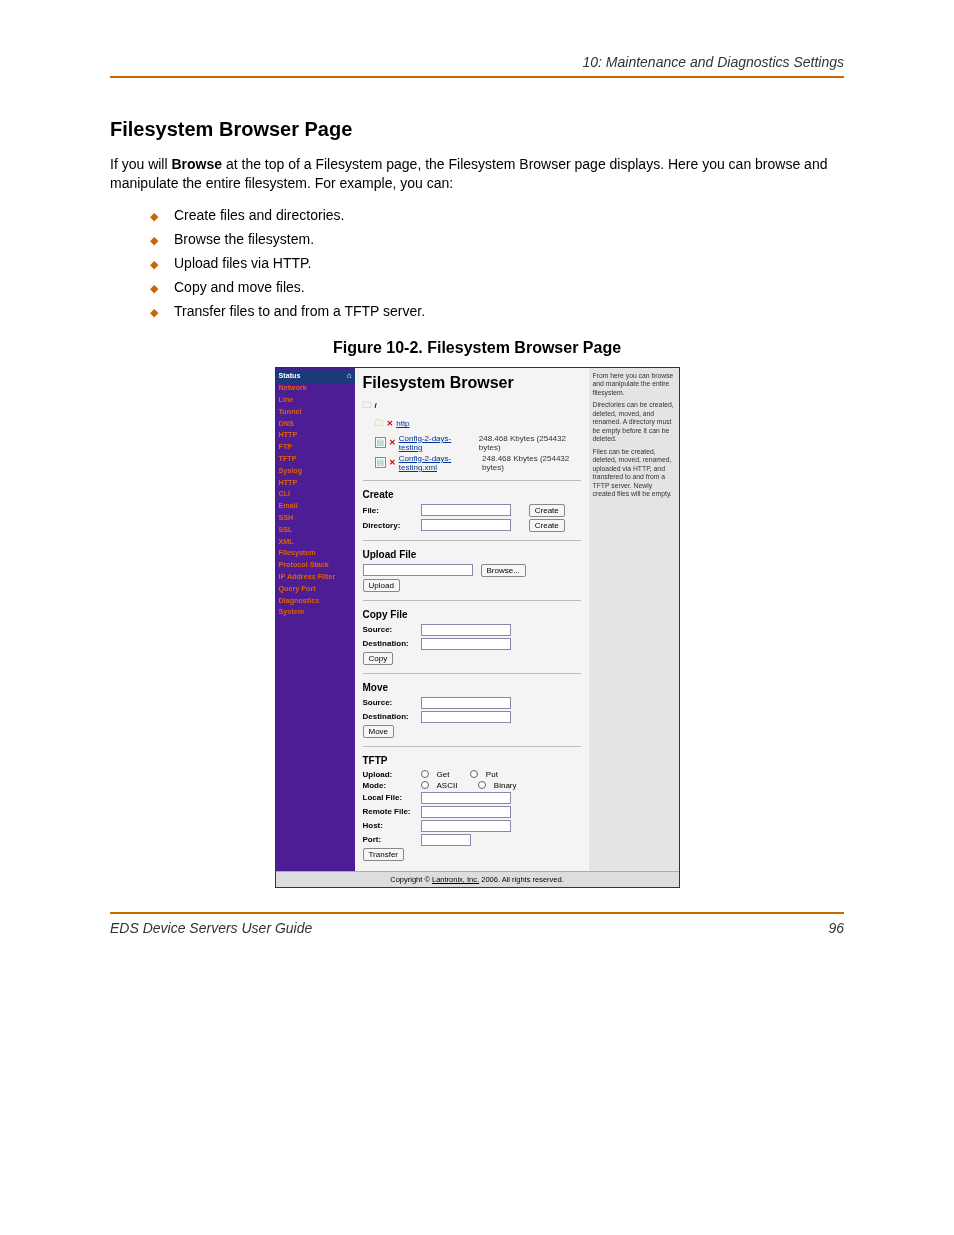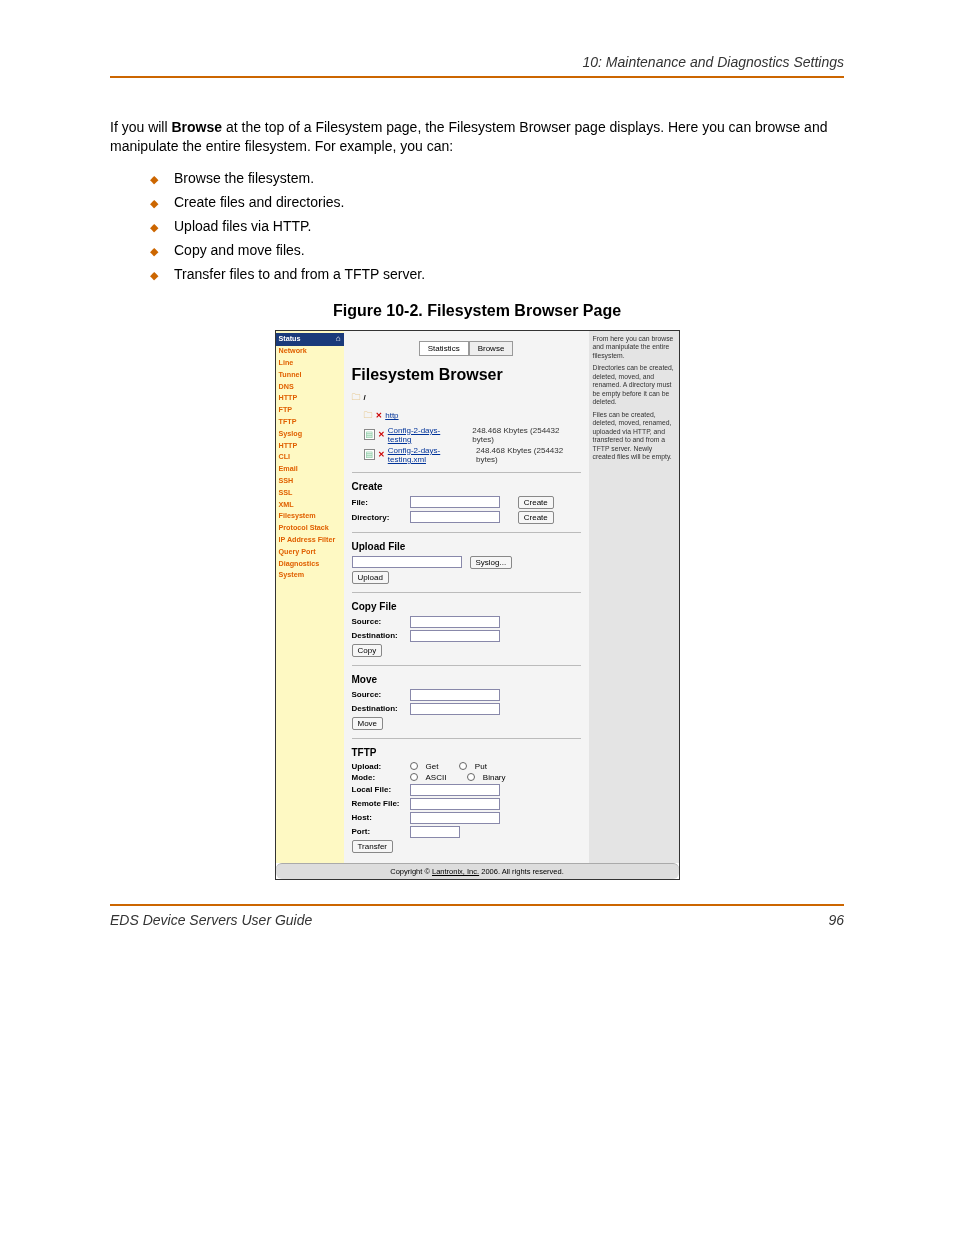--- a/index.html
+++ b/index.html
@@ -17,21 +17,21 @@
   .shot { width: 405px; margin: 0 auto; border: 1px solid #333; background: #fff; }
   .shot-header { display: flex; justify-content: space-between; align-items: flex-end; background: linear-gradient(#fff,#f2f2f2); padding: 6px 8px 2px 8px; border-bottom: 1px solid #999; }
   .brand { font-family: Arial; font-size: 22px; font-weight: 300; letter-spacing: 1px; color: #555; }
   .brand .x { color: #e06000; font-weight: bold; }
   .brand .reg { font-size: 9px; vertical-align: super; color:#888; }
   .model-block { text-align: right; font-size: 9px; line-height: 1.1; }
   .model-name { font-size: 18px; font-weight: bold; color: #888; letter-spacing: 0.5px; }
   .powered { font-size: 7.5px; color: #555; }
   .powered .evo { color: #e06000; font-weight: bold; }
   .shot-body { display: flex; }
-  .nav { width: 68px; background: #fef9c3; color: #e06000; font-size: 7.2px; font-weight: bold; line-height: 1.5; padding: 2px 0; }
+  .nav { width: 79px; background: #4c1d95; color: #e06000; font-size: 7.2px; font-weight: bold; line-height: 1.5; padding: 2px 0; }
   .nav-row { padding: 0.5px 3px; color: #e06000; cursor: default; }
   .nav-row.status { color: #fff; background: #1a3a7a; display:flex; justify-content:space-between; align-items:center;}
   .nav .home-icon { color:#fff; font-size:8px; }
   .main-col { flex: 1; background: #f4f4f4; }
   .tabs-row { text-align: center; padding: 8px 0 4px 0; }
   .tabs-row .tab { display:inline-block; border:1px solid #999; font-size:8px; padding:2px 8px; background:#fff; }
   .tabs-row .tab.active { background:#eee; }
   .main-inner { padding: 4px 8px 8px 8px; }
   h3.shot-h { font-size: 16px; font-weight: bold; margin: 2px 0 6px 0; }
   .fs-row { font-size:8px; margin:2px 0; display:flex; align-items:center; gap:3px; }
@@ -42,42 +42,43 @@
   .sz { color:#333; }
   hr.sep { border:none; border-top:1px solid #bbb; margin:8px 0; }
   .shot-sub { font-size:10px; font-weight:bold; margin:4px 0 4px 0; }
   .frow { display:flex; align-items:center; font-size:8px; margin:2px 0; gap:8px; }
   .frow label.lbl { font-weight:bold; width:50px; }
   .frow .tinput { border:1px solid #88a; height:12px; width:90px; background:#fff; }
   .sbtn { border:1px solid #888; border-radius:2px; font-size:8px; padding:0 5px; background:#f6f6f6; display:inline-block; line-height:12px; height:13px; }
   .radio { width:8px;height:8px;border:1px solid #666;border-radius:50%;display:inline-block;vertical-align:middle;background:#fff;}
   .side-help { width: 90px; background: #e4e4e4; font-size: 6.8px; color: #333; padding: 4px 4px; line-height:1.25; }
   .side-help p { margin-bottom:4px; }
-  .shot-footer { background:#ddd; text-align:center; font-size:7.5px; padding:3px 0; border-top:1px solid #aaa;border-radius:6px; }
+  .shot-footer { background:#ddd; text-align:center; font-size:7.5px; padding:3px 0; border-top:1px solid #aaa; }
   .shot-footer .ln { text-decoration:underline; }
   
   .page-footer { margin-top: 24px; }
   .page-footer .hr-orange { margin-bottom:6px; }
   .page-footer-row { display:flex; justify-content:space-between; font-style:italic; font-size:14px; color:#333; }
 </style>
 </head>
 <body>
 
 <div class="page">
   <div class="running-head">10: Maintenance and Diagnostics Settings</div>
   <hr class="hr-orange">
 
+  <h2 class="section-title">Filesystem Browser Page</h2>
 
   <p class="intro">
     <span>If you will </span><b>Browse</b><span> at the top of a Filesystem page, the Filesystem Browser page displays. Here you can browse and manipulate the entire filesystem. For example, you can:</span>
   </p>
 
   <ul class="bullets">
+    <li><span class="diamond">◆</span><span>Create files and directories.</span></li>
     <li><span class="diamond">◆</span><span>Browse the filesystem.</span></li>
-    <li><span class="diamond">◆</span><span>Create files and directories.</span></li>
     <li><span class="diamond">◆</span><span>Upload files via HTTP.</span></li>
     <li><span class="diamond">◆</span><span>Copy and move files.</span></li>
     <li><span class="diamond">◆</span><span>Transfer files to and from a TFTP server.</span></li>
   </ul>
 
   <div class="figure-caption">Figure 10-2. Filesystem Browser Page</div>
 
   <div class="shot">
     <div class="shot-body">
       <div class="nav">
@@ -101,23 +102,20 @@
         <div class="nav-row">XML</div>
         <div class="nav-row">Filesystem</div>
         <div class="nav-row">Protocol Stack</div>
         <div class="nav-row">IP Address Filter</div>
         <div class="nav-row">Query Port</div>
         <div class="nav-row">Diagnostics</div>
         <div class="nav-row">System</div>
       </div>
 
       <div class="main-col">
-        <div class="tabs-row">
-          <span class="tab">Statistics</span><span class="tab active">Browse</span>
-        </div>
         <div class="main-inner">
           <h3 class="shot-h">Filesystem Browser</h3>
           <div class="fs-row">
               <span class="folder-icon">🗀</span> 
               <b>/</b>
             </div>
           <div class="fs-row" style="padding-left:12px;">
               <span class="folder-icon">🗀</span> 
               <span class="del-x">✕</span> 
               <span class="fs-link">http</span>
@@ -132,21 +130,21 @@
 
           <hr class="sep">
           <div class="shot-sub">Create</div>
           <div class="frow"><label class="lbl">File:</label><span class="tinput"></span>&nbsp;<span class="sbtn">Create</span></div>
           <div class="frow"><label class="lbl">Directory:</label><span class="tinput"></span>&nbsp;<span class="sbtn">Create</span></div>
 
           <hr class="sep">
           <div class="shot-sub">Upload File</div>
           <div class="frow">
               <span class="tinput" style="width:110px;"></span>
-              <span class="sbtn">Syslog...</span>
+              <span class="sbtn">Browse...</span>
             </div>
           <div class="frow">
               <span class="sbtn">Upload</span>
             </div>
 
           <hr class="sep">
           <div class="shot-sub">Copy File</div>
           <div class="frow">
               <label class="lbl">Source:</label>
               <span class="tinput"></span>

